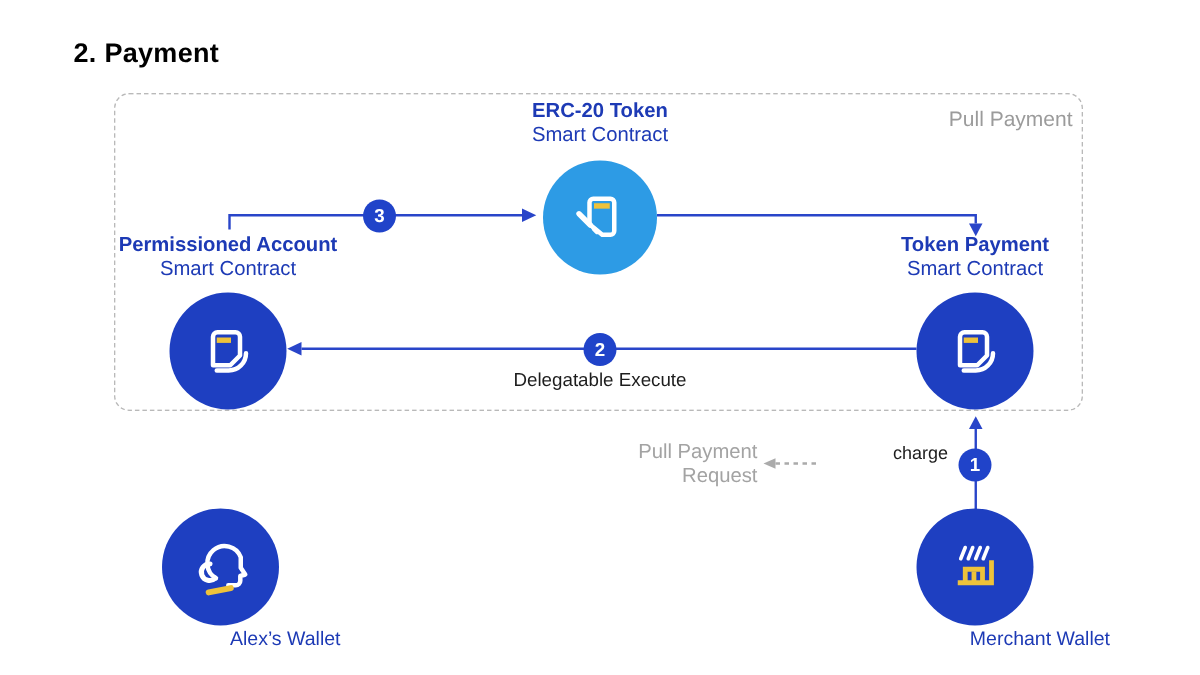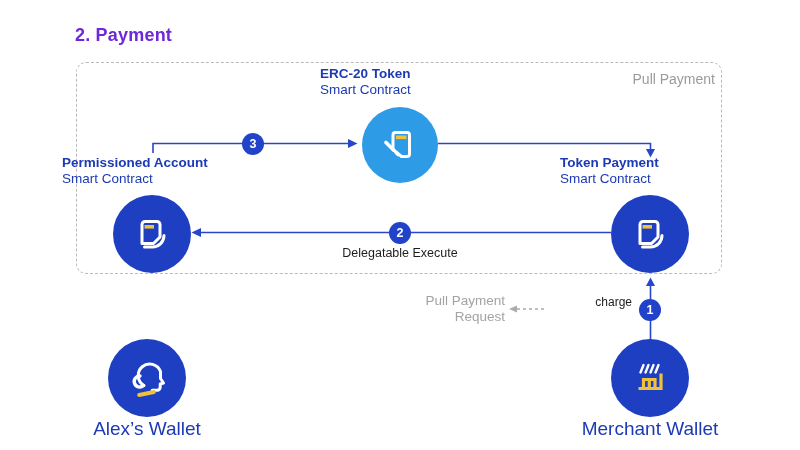--- a/index.html
+++ b/index.html
@@ -2,49 +2,49 @@
 <html><head>
 <meta charset="utf-8">
 <style>
   html,body{margin:0;padding:0;background:#fff;}
   .canvas{
     position:relative;width:800px;height:450px;background:#ffffff;overflow:hidden;
     font-family:"Liberation Sans",sans-serif;
   }
   .abs{position:absolute;}
   .page-title{
-    left:49px;top:25px;font-size:18px;font-weight:700;color:#6d28d9;letter-spacing:.2px;margin-left:26px;
+    left:49px;top:25px;font-size:18px;font-weight:700;color:#000000;letter-spacing:.2px;
   }
   .group-box{
     left:76px;top:62px;width:646px;height:212px;
     border:1.5px dashed #b9b9b9;border-radius:10px;box-sizing:border-box;
   }
   .group-label{
     left:565px;top:71px;width:150px;text-align:right;
     font-size:14px;color:#9b9b9b;
   }
-  .node-label{line-height:1.18;color:#1d3ab5;font-size:13.5px;}
+  .node-label{text-align:center;line-height:1.18;color:#1d3ab5;font-size:13.5px;}
   .node-label .nt{font-weight:700;}
   .node-label .ns{font-weight:400;}
   .circle{
     border-radius:50%;display:flex;align-items:center;justify-content:center;
   }
   .circle.dark{background:#1e3fc1;}
   .circle.light{background:#2d9be5;}
   .badge{
     width:22px;height:22px;border-radius:50%;background:#2043c9;color:#fff;
     font-size:12.5px;font-weight:700;display:flex;align-items:center;justify-content:center;
     z-index:3;
   }
   .flow-label{font-size:12px;color:#1d1d1d;line-height:1.18;}
   .flow-label.center{text-align:center;}
   .flow-label.right{text-align:right;}
   .gray-label{font-size:13.5px;color:#a3a3a3;line-height:1.2;text-align:right;}
   .actor-label{
-    text-align:center;font-size:19px;font-weight:500;color:#1d3ab5;
+    text-align:right;font-size:13px;font-weight:500;color:#1d3ab5;
   }
   svg.overlay{left:0;top:0;width:800px;height:450px;z-index:1;}
   .circle{z-index:2;}
 </style>
 </head>
 <body>
 
 <div class="canvas">
 
   <div class="abs page-title">2. Payment</div>

